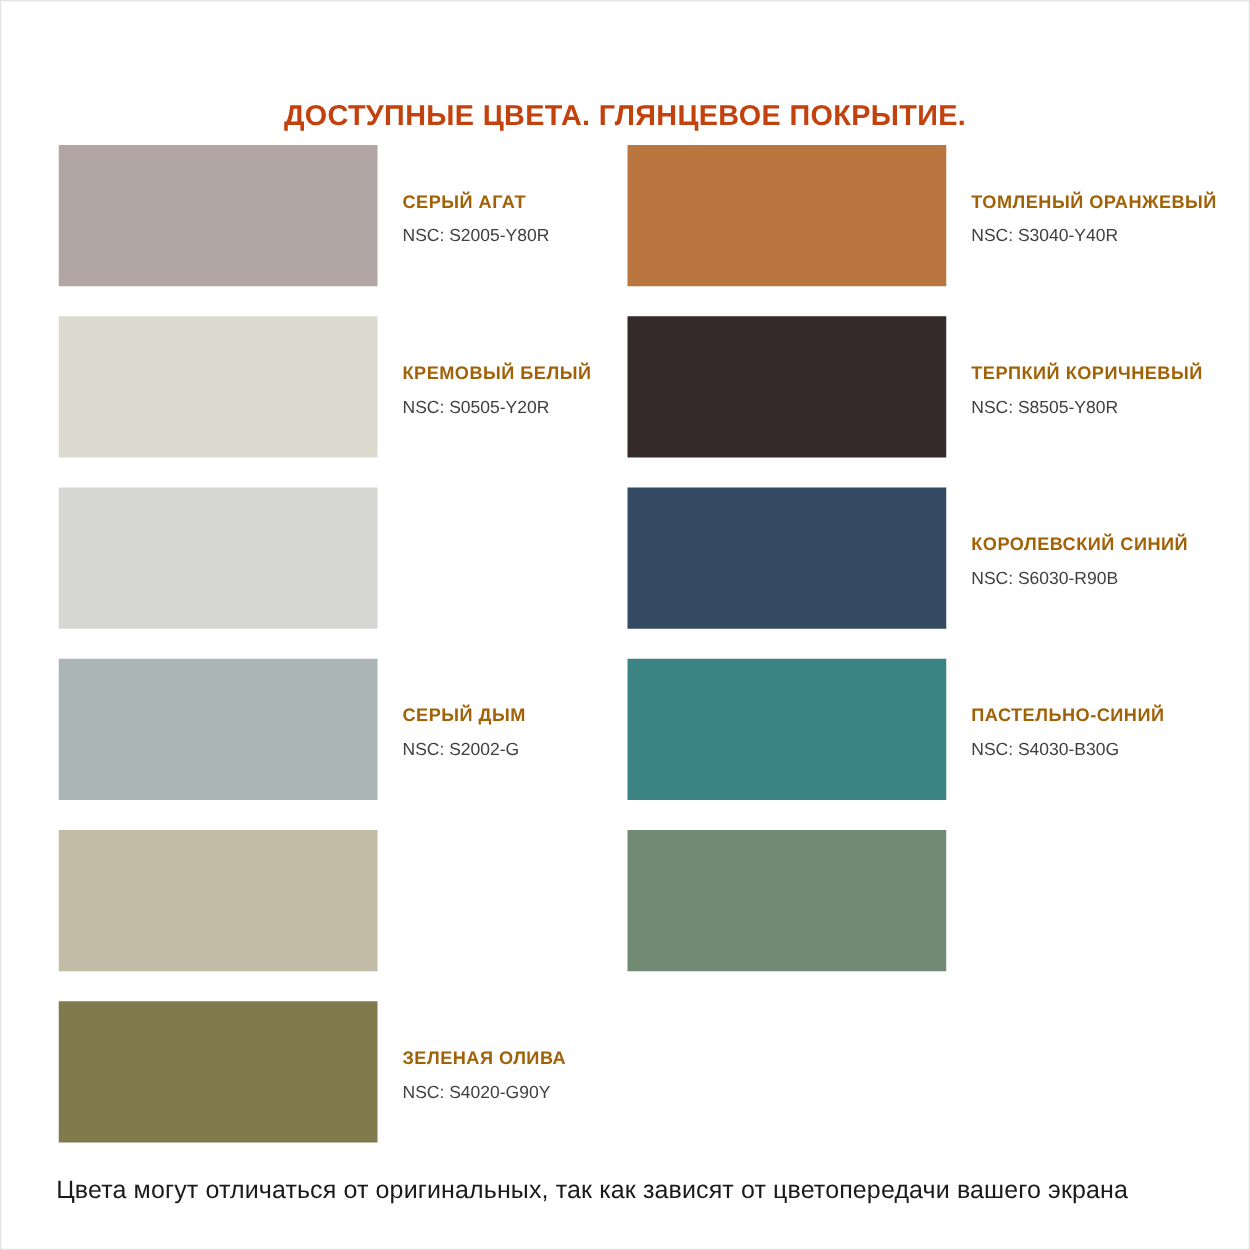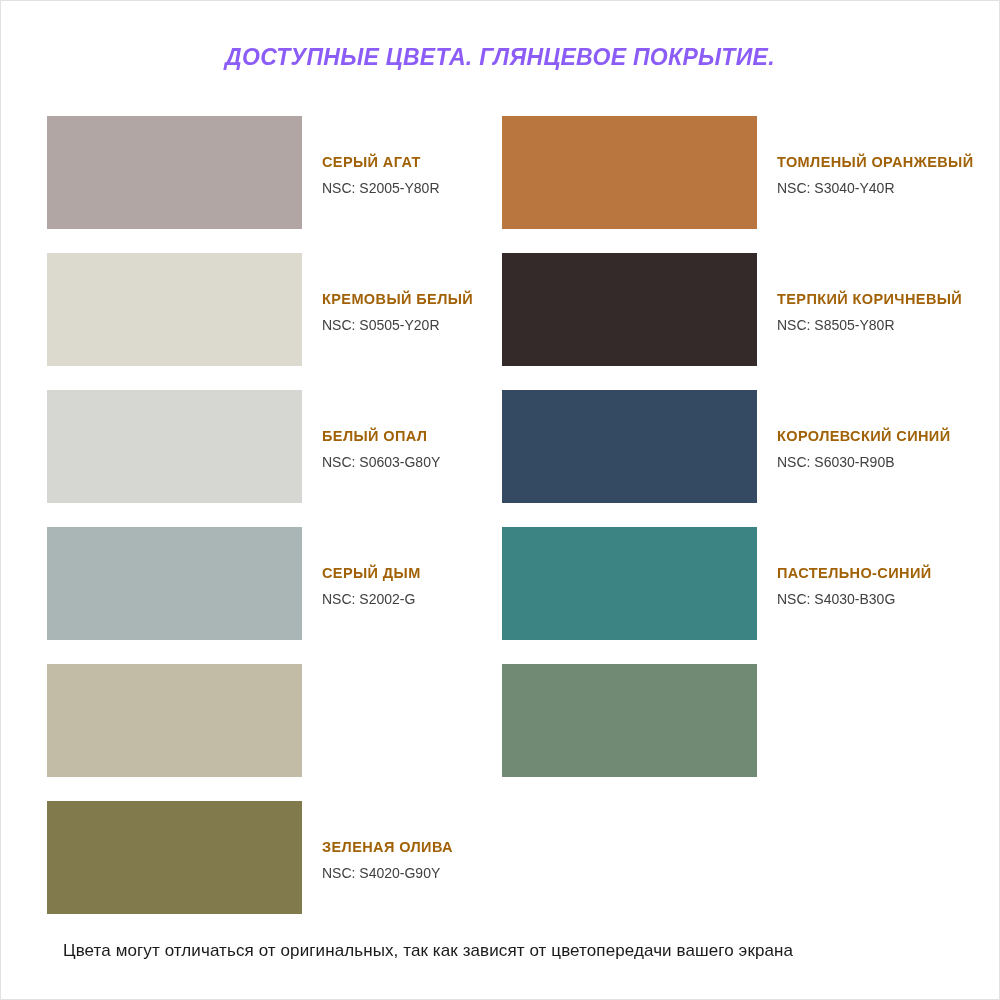--- a/index.html
+++ b/index.html
@@ -20,25 +20,24 @@
     height: 1000px;
     box-sizing: border-box;
     background: #ffffff;
     border: 1px solid #e2e2e2;
   }
   .title {
     text-align: center;
     font-size: 23px;
     font-weight: bold;
     letter-spacing: 0.3px;
-    color: #8b5cf6;
+    color: #c2410c;
     margin: 0;
-    padding-top: 43px;
+    padding-top: 78px;
     text-transform: uppercase;
-    font-style: italic;
   }
   .grid {
     position: absolute;
     top: 115px;
     left: 46px;
     width: 908px;
     display: grid;
     grid-template-columns: 455px 455px;
     grid-auto-rows: 137px;
   }
@@ -68,23 +67,23 @@
   .swatch-code {
     font-size: 14px;
     font-weight: normal;
     color: #404040;
     margin-top: 9px;
     line-height: 1.2;
     white-space: nowrap;
   }
   .footnote {
     position: absolute;
-    left: 62px;
+    left: 44px;
     top: 940px;
-    font-size: 17px;
+    font-size: 20px;
     color: #1a1a1a;
     letter-spacing: 0.1px;
   }
 </style>
 </head>
 <body>
 
 <div class="page">
 
   <h1 class="title">ДОСТУПНЫЕ ЦВЕТА. ГЛЯНЦЕВОЕ ПОКРЫТИЕ.</h1>
@@ -118,24 +117,20 @@
     <div class="swatch-row">
       <div class="swatch" style="background:#342a29"></div>
       <div class="swatch-text">
         <div class="swatch-name">ТЕРПКИЙ КОРИЧНЕВЫЙ</div>
         <div class="swatch-code">NSC: S8505-Y80R</div>
       </div>
     </div>
 
     <div class="swatch-row">
       <div class="swatch" style="background:#d6d7d3"></div>
-      <div class="swatch-text">
-        <div class="swatch-name">БЕЛЫЙ ОПАЛ</div>
-        <div class="swatch-code">NSC: S0603-G80Y</div>
-      </div>
     </div>
 
     <div class="swatch-row">
       <div class="swatch" style="background:#344a63"></div>
       <div class="swatch-text">
         <div class="swatch-name">КОРОЛЕВСКИЙ СИНИЙ</div>
         <div class="swatch-code">NSC: S6030-R90B</div>
       </div>
     </div>
 

